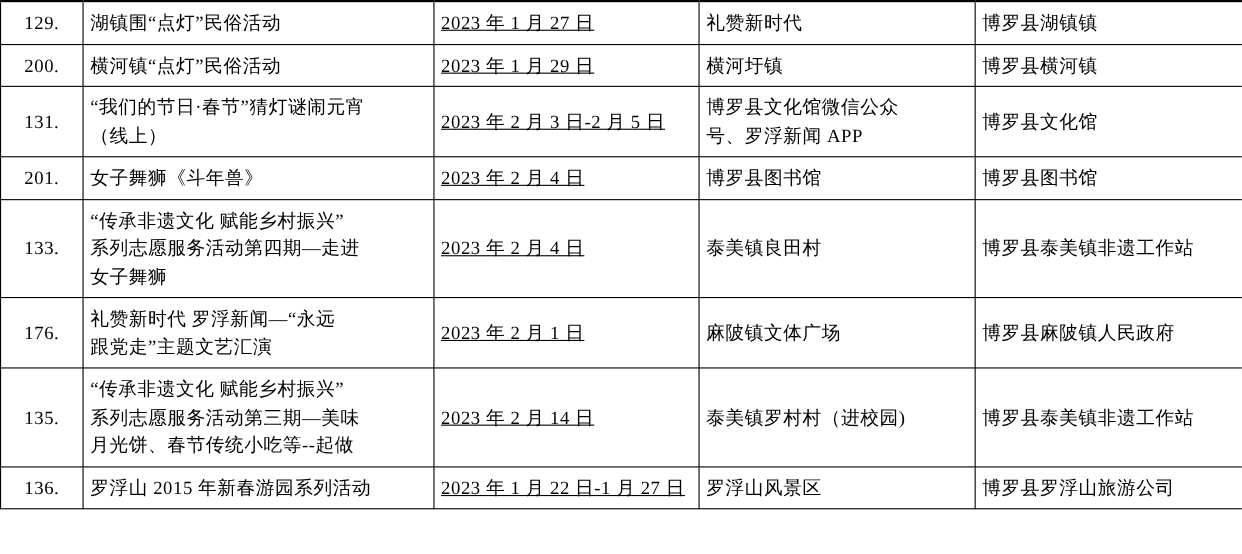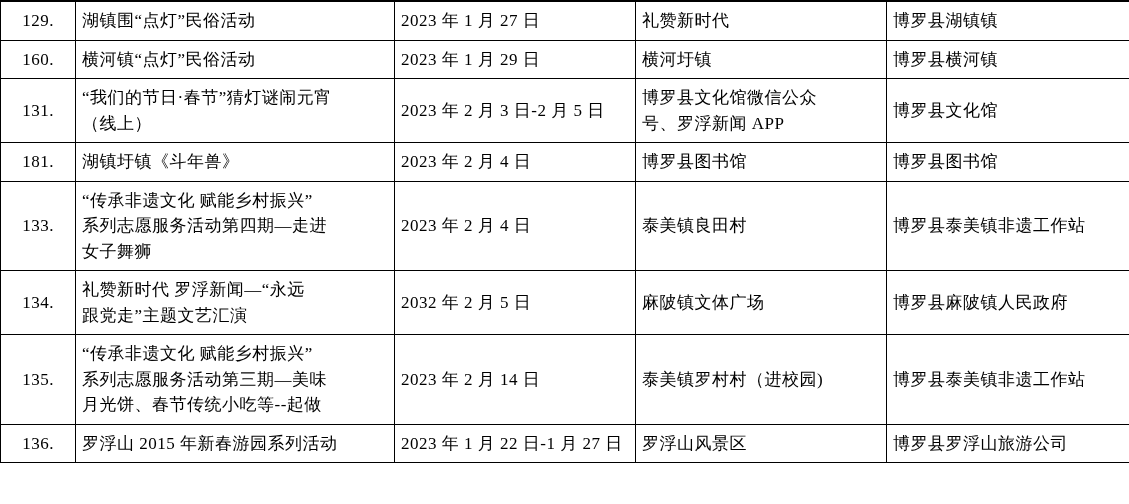--- a/index.html
+++ b/index.html
@@ -31,20 +31,21 @@
     width: 62px;
     text-align: center;
     font-family: "Liberation Serif", "DejaVu Serif", serif;
   }
   .col-name {
     width: 306px;
     margin-top: 19px;
   }
   .col-date {
     width: 228px;
+    text-decoration: underline;
   }
   .col-place {
     width: 238px;
   }
   .col-org {
     width: 283px;
   }
   .cell-text {
     display: block;
     white-space: pre-line;
@@ -70,21 +71,21 @@
         </td>
       <td class="col-place">
           <span class="cell-text">礼赞新时代</span>
         </td>
       <td class="col-org">
           <span class="cell-text">博罗县湖镇镇</span>
         </td>
     </tr>
     <tr>
       <td class="col-index">
-          <span class="cell-text">160.</span>
+          <span class="cell-text">200.</span>
         </td>
       <td class="col-name">
           <span class="cell-text">横河镇“点灯”民俗活动</span>
         </td>
       <td class="col-date">
           <span class="cell-text">2023 年 1 月 29 日</span>
         </td>
       <td class="col-place">
           <span class="cell-text">横河圩镇</span>
         </td>
@@ -106,24 +107,24 @@
       <td class="col-place">
           <span class="cell-text">博罗县文化馆微信公众
 号、罗浮新闻 APP</span>
         </td>
       <td class="col-org">
           <span class="cell-text">博罗县文化馆</span>
         </td>
     </tr>
     <tr>
       <td class="col-index">
-          <span class="cell-text">181.</span>
-        </td>
-      <td class="col-name">
-          <span class="cell-text">湖镇圩镇《斗年兽》</span>
+          <span class="cell-text">201.</span>
+        </td>
+      <td class="col-name">
+          <span class="cell-text">女子舞狮《斗年兽》</span>
         </td>
       <td class="col-date">
           <span class="cell-text">2023 年 2 月 4 日</span>
         </td>
       <td class="col-place">
           <span class="cell-text">博罗县图书馆</span>
         </td>
       <td class="col-org">
           <span class="cell-text">博罗县图书馆</span>
         </td>
@@ -142,28 +143,28 @@
         </td>
       <td class="col-place">
           <span class="cell-text">泰美镇良田村</span>
         </td>
       <td class="col-org">
           <span class="cell-text">博罗县泰美镇非遗工作站</span>
         </td>
     </tr>
     <tr>
       <td class="col-index">
-          <span class="cell-text">134.</span>
+          <span class="cell-text">176.</span>
         </td>
       <td class="col-name">
           <span class="cell-text">礼赞新时代  罗浮新闻—“永远
 跟党走”主题文艺汇演</span>
         </td>
       <td class="col-date">
-          <span class="cell-text">2032 年 2 月 5 日</span>
+          <span class="cell-text">2023 年 2 月 1 日</span>
         </td>
       <td class="col-place">
           <span class="cell-text">麻陂镇文体广场</span>
         </td>
       <td class="col-org">
           <span class="cell-text">博罗县麻陂镇人民政府</span>
         </td>
     </tr>
     <tr>
       <td class="col-index">

